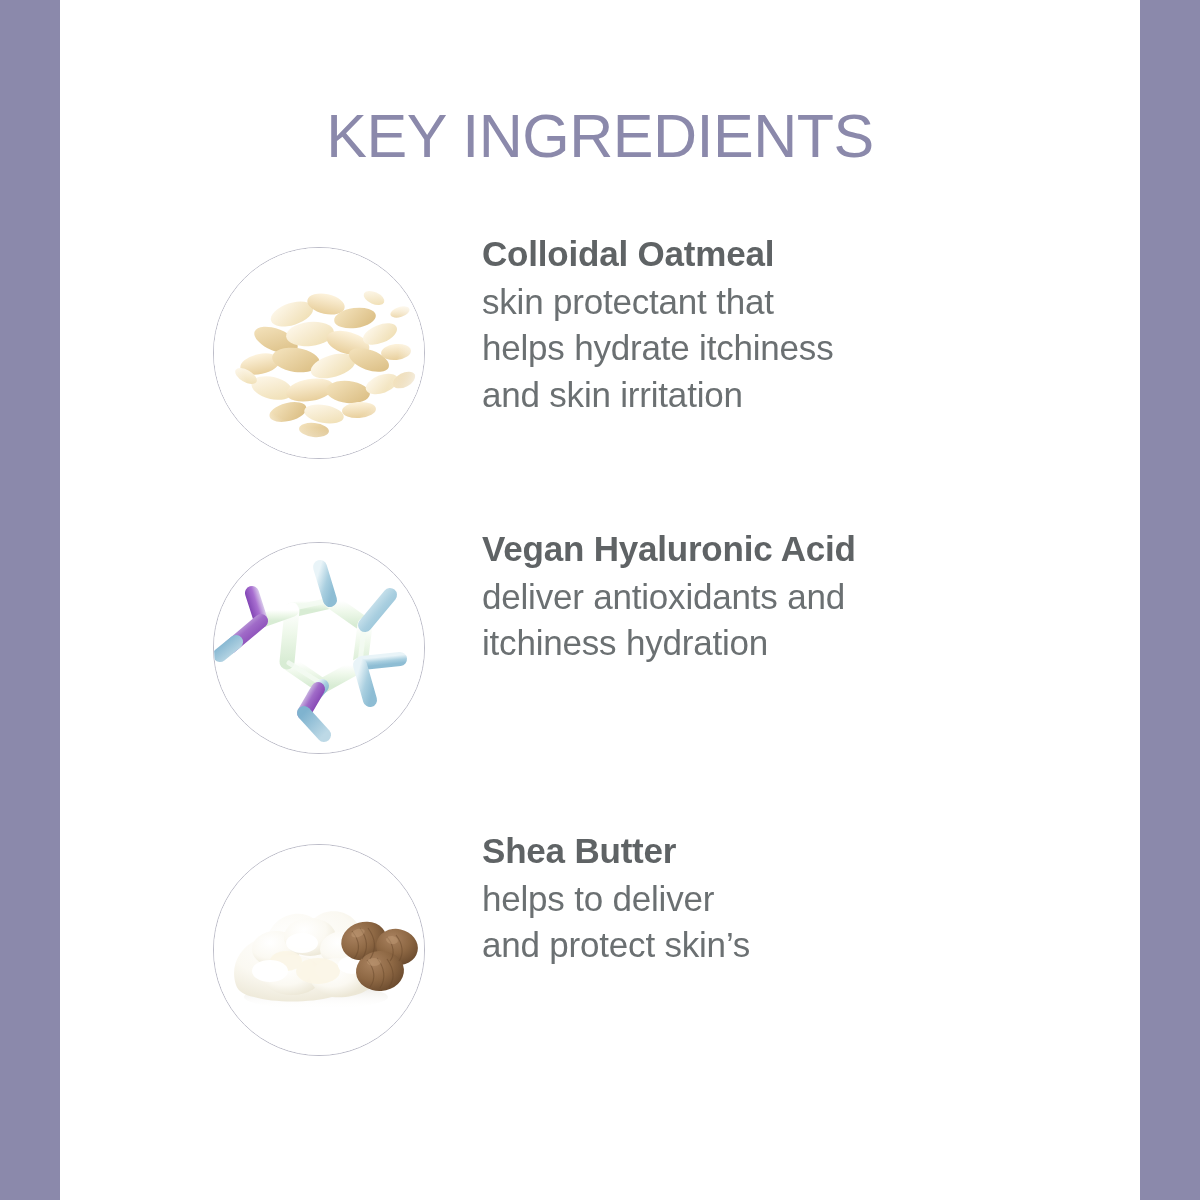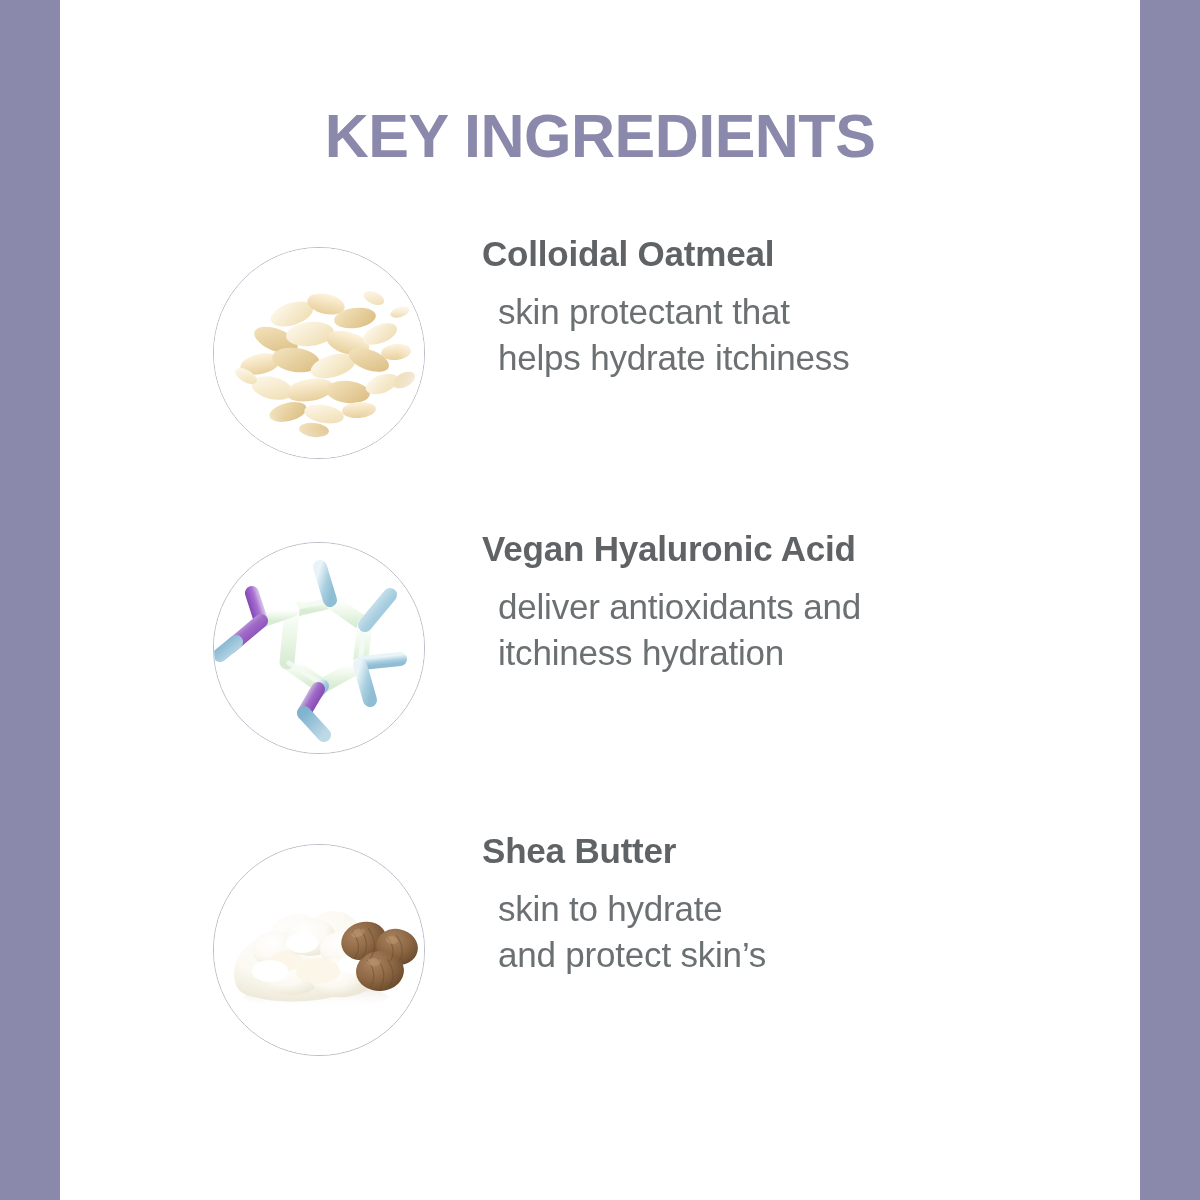--- a/index.html
+++ b/index.html
@@ -29,21 +29,21 @@
   .side-bar.left  { left: 0; }
   .side-bar.right { left: 1140px; }
 
   .title {
     position: absolute;
     left: 60px;
     top: 106px;
     width: 1080px;
     text-align: center;
     font-size: 61px;
-    font-weight: bold;
+    font-weight: normal;
     letter-spacing: -0.5px;
     color: #8b89ab;
     line-height: 1;
   }
 
   .ingredient {
     position: absolute;
     left: 0;
     width: 1200px;
     height: 250px;
@@ -78,21 +78,21 @@
     color: #5f6365;
     line-height: 1.08;
     margin: 0 0 6px 0;
     letter-spacing: -0.2px;
   }
   .ing-desc {
     font-size: 35px;
     font-weight: normal;
     color: #6b7072;
     line-height: 1.33;
-    margin: 16px;
+    margin: 0;
     letter-spacing: -0.2px;
   }
   .ing-desc .line { display: block; }
 </style>
 </head>
 <body>
 
 <div class="page">
 
   <div class="side-bar left"></div>
@@ -150,20 +150,21 @@
           <ellipse cx="190" cy="132" rx="12" ry="7" fill="url(#flakeC)" transform="rotate(-28 190 132)"></ellipse>
         </g>
         <rect width="210" height="210" fill="url(#oatFade)"></rect>
       </svg>
     </div>
     <div class="text-col">
       <p class="ing-name">Colloidal Oatmeal</p>
       <p class="ing-desc">
         <span class="line">skin protectant that</span>
         <span class="line">helps hydrate itchiness</span>
+        <span class="line">and skin irritation</span>
       </p>
     </div>
   </div>
 
   <div class="ingredient ing-2">
     <div class="circle">
       <svg width="210" height="210" viewBox="0 0 210 210" xmlns="http://www.w3.org/2000/svg">
         <defs>
           <linearGradient id="mint" x1="0" y1="0" x2="0" y2="1">
             <stop offset="0%" stop-color="#ffffff"></stop>
@@ -296,19 +297,19 @@
           </g>
           <ellipse cx="144" cy="88" rx="7" ry="4" fill="#c39d78" opacity="0.45" transform="rotate(-20 144 88)"></ellipse>
           <ellipse cx="178" cy="95" rx="6" ry="4" fill="#c39d78" opacity="0.45" transform="rotate(10 178 95)"></ellipse>
           <ellipse cx="160" cy="117" rx="7" ry="4" fill="#c39d78" opacity="0.45"></ellipse>
         </g>
       </svg>
     </div>
     <div class="text-col">
       <p class="ing-name">Shea Butter</p>
       <p class="ing-desc">
-        <span class="line">skin to hydrate</span>
+        <span class="line">helps to deliver</span>
         <span class="line">and protect skin’s</span>
       </p>
     </div>
   </div>
 
 </div>
 
 </body></html>

